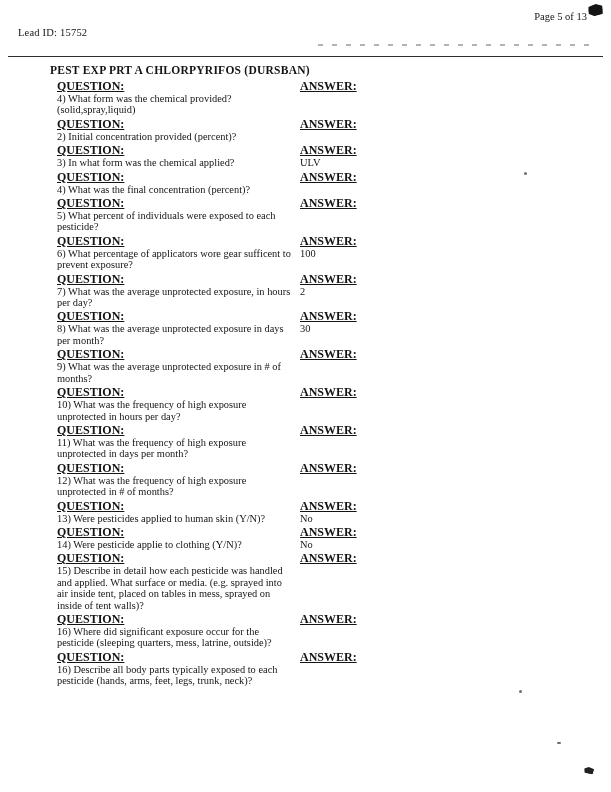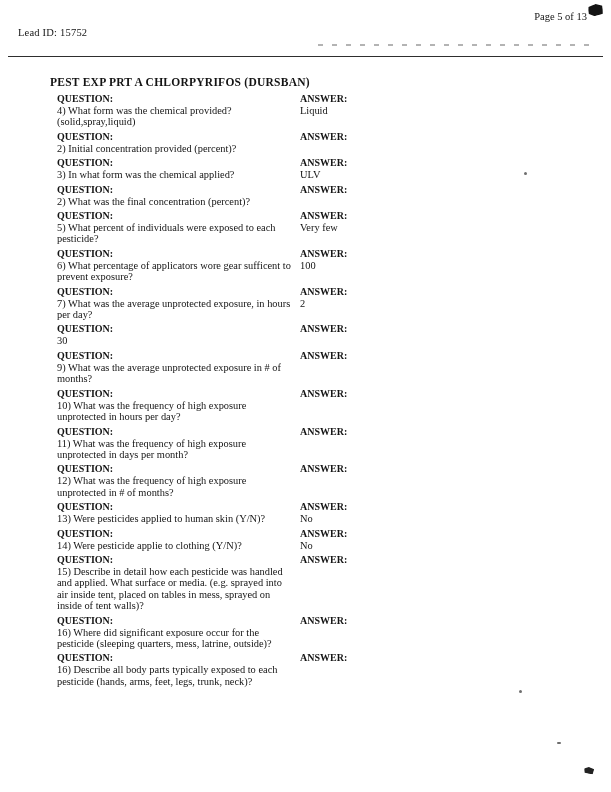--- a/index.html
+++ b/index.html
@@ -31,33 +31,34 @@
   .corner-br {
     position:absolute; left:584px; top:767px; width:10px; height:7px; background:#222;
     transform:rotate(6deg);
     clip-path:polygon(0 30%, 45% 0, 100% 25%, 90% 100%, 10% 90%);
   }
   .speck { position:absolute; width:3px; height:3px; background:#4a4a4a; border-radius:50%; opacity:.8; }
   .speck-1 { left:524px; top:172px; }
   .speck-2 { left:519px; top:690px; }
   .speck-3 { left:557px; top:742px; width:4px; height:2px; border-radius:1px; }
 
-  .content { position:absolute; left:50px; top:76px; width:525px; }
+  .content { position:absolute; left:50px; top:64px; width:525px; }
   .doc-title { font-weight:bold; font-size:11.5px; letter-spacing:.25px; }
 
   .qa-list { margin-left:7px; margin-top:4px; }
   .qa {
     display:grid;
     grid-template-columns:243px 1fr;
     margin-top:2px;
   }
   .q-label, .a-label {
     font-weight:bold;
-    font-size:10px;
+    font-size:12px;
     line-height:13px;
+    text-decoration:underline;
   }
   .q-text, .a-text {
     font-size:10.4px;
     line-height:11.4px;
   }
   .q-text { padding-right:5px; }
 </style>
 </head>
 <body>
 
@@ -75,68 +76,67 @@
   <div class="speck speck-2"></div>
   <div class="speck speck-3"></div>
 
   <div class="content">
     <div class="doc-title">PEST EXP PRT A CHLORPYRIFOS (DURSBAN)</div>
     <div class="qa-list">
   <div class="qa">
     <span class="q-label">QUESTION:</span>
     <span class="a-label">ANSWER:</span>
     <span class="q-text">4) What form was the chemical provided?(solid,spray,liquid)</span>
-    <span class="a-text">Liquid</span>
   </div>
 
   <div class="qa">
     <span class="q-label">QUESTION:</span>
     <span class="a-label">ANSWER:</span>
     <span class="q-text">2) Initial concentration provided (percent)?</span>
     <span class="a-text"></span>
   </div>
 
   <div class="qa">
     <span class="q-label">QUESTION:</span>
     <span class="a-label">ANSWER:</span>
     <span class="q-text">3) In what form was the chemical applied?</span>
     <span class="a-text">ULV</span>
   </div>
 
   <div class="qa">
     <span class="q-label">QUESTION:</span>
     <span class="a-label">ANSWER:</span>
-    <span class="q-text">2) What was the final concentration (percent)?</span>
+    <span class="q-text">4) What was the final concentration (percent)?</span>
     <span class="a-text"></span>
   </div>
 
   <div class="qa">
     <span class="q-label">QUESTION:</span>
     <span class="a-label">ANSWER:</span>
     <span class="q-text">5) What percent of individuals were exposed to each pesticide?</span>
-    <span class="a-text">Very few</span>
   </div>
 
   <div class="qa">
     <span class="q-label">QUESTION:</span>
     <span class="a-label">ANSWER:</span>
     <span class="q-text">6) What percentage of applicators wore gear sufficent to prevent exposure?</span>
     <span class="a-text">100</span>
   </div>
 
   <div class="qa">
     <span class="q-label">QUESTION:</span>
     <span class="a-label">ANSWER:</span>
     <span class="q-text">7) What was the average unprotected exposure, in hours per day?</span>
     <span class="a-text">2</span>
   </div>
 
   <div class="qa">
     <span class="q-label">QUESTION:</span>
     <span class="a-label">ANSWER:</span>
+    <span class="q-text">8) What was the average unprotected exposure in days per month?</span>
     <span class="a-text">30</span>
   </div>
 
   <div class="qa">
     <span class="q-label">QUESTION:</span>
     <span class="a-label">ANSWER:</span>
     <span class="q-text">9) What was the average unprotected exposure in # of months?</span>
     <span class="a-text"></span>
   </div>
 

